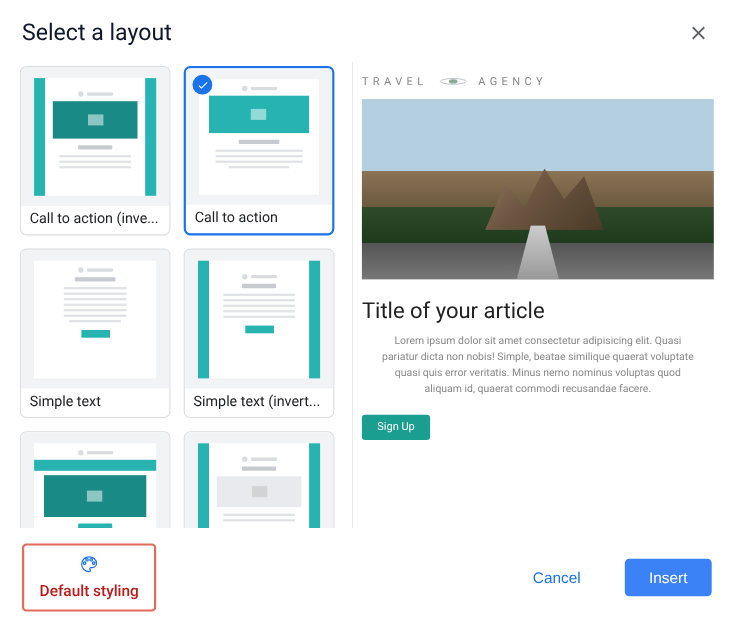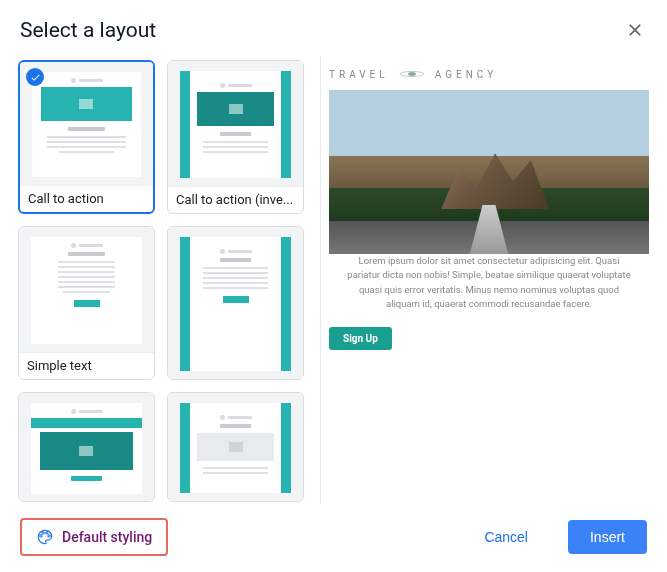--- a/index.html
+++ b/index.html
@@ -32,23 +32,23 @@
 .mock .side-l { left: 0; } .mock .side-r { right: 0; }
 .mock.inv .inner { margin: 0 10px; display: flex; flex-direction: column; align-items: center; width: calc(100% - 20px); padding: 6px 0; }
 .preview { flex: 1; border-left: 1px solid #e8eaed; padding-left: 8px; overflow: hidden; display: flex; flex-direction: column; align-items: flex-start; }
 .prev-logo { padding: 12px 0 10px; display: flex; align-items: center; gap: 10px; color: #888; font-size: 10px; letter-spacing: 4px; }
 .prev-logo .wing { width: 26px; height: 12px; }
 .prev-hero { width: 100%; height: 164px; background: linear-gradient(to bottom, #b3cfe0 0%, #b3cfe0 40%, #8a7355 40%, #6b5a3f 60%, #2e4a2a 60%, #1e3a1c 80%, #555 80%, #777 100%); position: relative; overflow: hidden; }
 .prev-hero::before { content: ""; position: absolute; left: 50%; top: 30%; width: 120px; height: 70px; background: linear-gradient(135deg, #a0826d 0%, #6b5540 50%, #4a3a28 100%); transform: translateX(-50%); clip-path: polygon(10% 100%, 25% 40%, 40% 70%, 55% 20%, 70% 60%, 85% 30%, 100% 100%); }
 .prev-hero::after { content: ""; position: absolute; bottom: 0; left: 30%; width: 40%; height: 30%; background: linear-gradient(to top, #999 0%, #ccc 100%); clip-path: polygon(35% 100%, 45% 0%, 55% 0%, 65% 100%); }
 .prev-title { font-size: 20px; color: #222; margin: 16px 0 10px; text-align: center; }
 .prev-body { font-size: 9.5px; color: #888; text-align: center; line-height: 1.5; padding: 0 18px; }
-.prev-btn { background: #1a9e8f; color: #fff; font-size: 10px; font-weight: 700; padding: 6px 14px; border-radius: 3px; margin-top: 16px; }
+.prev-btn { background: #1a9e8f; color: #fff; font-size: 10px; font-weight: 400; padding: 6px 14px; border-radius: 3px; margin-top: 16px; }
 .footer { display: flex; justify-content: space-between; align-items: center; padding: 14px 20px 16px; }
-.default-styling { display: inline-flex; align-items: center; gap: 8px; color: #701a75; font-size: 14px; font-weight: 500; padding: 8px 14px; border: 2px solid #e36a5c; border-radius: 4px; cursor: pointer; }
+.default-styling { display: inline-flex; align-items: center; gap: 8px; color: #b91c1c; font-size: 14px; font-weight: 500; padding: 8px 14px; border: 2px solid #e36a5c; border-radius: 4px; cursor: pointer; flex-direction: column; }
 .default-styling svg { width: 18px; height: 18px; }
 .actions { display: flex; gap: 26px; align-items: center; }
 .btn-cancel { color: #1a73e8; font-size: 14px; font-weight: 500; padding: 8px 14px; cursor: pointer; background: none; border: none; }
 .btn-insert { background: #3b82f6; color: #fff; font-size: 14px; font-weight: 500; padding: 9px 22px; border: none; border-radius: 4px; cursor: pointer; }
 
 .mock.ann .topbar { width: 100%; height: 10px; background: #27b3b0; margin-bottom: 4px; }
 .mock.ann .hero { height: 38px; }
 .mock.simple .txt-area { width: 72%; display: flex; flex-direction: column; align-items: center; }
 .layout-card.cut { height: 110px; }
 </style>
@@ -61,45 +61,20 @@
     <div class="close-btn">
       <svg viewBox="0 0 24 24" width="20" height="20">
           <path fill="#5f6368" d="M19 6.41L17.59 5 12 10.59 6.41 5 5 6.41 10.59 12 5 17.59 6.41 19 12 13.41 17.59 19 19 17.59 13.41 12z"></path>
         </svg>
     </div>
   </div>
 
   <div class="body">
     <div class="layouts">
 
-      <div class="layout-card selected">
-        <div class="badge">
-            <svg viewBox="0 0 24 24">
-              <path fill="#fff" d="M9 16.17L4.83 12l-1.42 1.41L9 19 21 7l-1.41-1.41z"></path>
-            </svg>
-          </div>
-        <div class="thumb">
-          <div class="mock">
-            <div class="dots">
-                <span class="c"></span>
-                <span class="b"></span>
-              </div>
-            <div class="hero">
-                <div class="pic"></div>
-              </div>
-            <div class="hline"></div>
-            <div class="tline"></div>
-              <div class="tline"></div>
-              <div class="tline"></div>
-            <div class="tline" style="width:50%"></div>
-          </div>
-        </div>
-        <div class="layout-label">Call to action</div>
-      </div>
-
       <div class="layout-card">
         <div class="thumb">
           <div class="mock inv">
             <div class="side-l"></div>
               <div class="side-r"></div>
             <div class="inner">
               <div class="dots">
                   <span class="c"></span>
                   <span class="b"></span>
                 </div>
@@ -109,20 +84,45 @@
               <div class="hline"></div>
               <div class="tline"></div>
                 <div class="tline"></div>
                 <div class="tline"></div>
             </div>
           </div>
         </div>
         <div class="layout-label">Call to action (inve...</div>
       </div>
 
+      <div class="layout-card selected">
+        <div class="badge">
+            <svg viewBox="0 0 24 24">
+              <path fill="#fff" d="M9 16.17L4.83 12l-1.42 1.41L9 19 21 7l-1.41-1.41z"></path>
+            </svg>
+          </div>
+        <div class="thumb">
+          <div class="mock">
+            <div class="dots">
+                <span class="c"></span>
+                <span class="b"></span>
+              </div>
+            <div class="hero">
+                <div class="pic"></div>
+              </div>
+            <div class="hline"></div>
+            <div class="tline"></div>
+              <div class="tline"></div>
+              <div class="tline"></div>
+            <div class="tline" style="width:50%"></div>
+          </div>
+        </div>
+        <div class="layout-label">Call to action</div>
+      </div>
+
       <div class="layout-card">
         <div class="thumb">
           <div class="mock simple">
             <div class="dots">
                 <span class="c"></span>
                 <span class="b"></span>
               </div>
             <div class="hline"></div>
             <div class="txt-area">
               <div class="tline"></div>
@@ -152,20 +152,21 @@
               <div class="hline"></div>
               <div class="tline"></div>
                 <div class="tline"></div>
                 <div class="tline"></div>
               <div class="tline"></div>
                 <div class="tline"></div>
               <div class="btn"></div>
             </div>
           </div>
         </div>
+        <div class="layout-label">Simple text (invert...</div>
       </div>
 
       <div class="layout-card cut">
         <div class="thumb">
           <div class="mock ann">
             <div class="dots">
                 <span class="c"></span>
                 <span class="b"></span>
               </div>
             <div class="topbar"></div>
@@ -203,20 +204,21 @@
     <div class="preview">
       <div class="prev-logo">
         <span>TRAVEL</span>
         <svg class="wing" viewBox="0 0 40 16">
             <ellipse cx="20" cy="8" rx="18" ry="4" fill="none" stroke="#aab" stroke-width="1"></ellipse>
             <ellipse cx="20" cy="8" rx="6" ry="3" fill="#8a9"></ellipse>
           </svg>
         <span>AGENCY</span>
       </div>
       <div class="prev-hero"></div>
+      <div class="prev-title">Title of your article</div>
       <div class="prev-body">Lorem ipsum dolor sit amet consectetur adipisicing elit. Quasi pariatur dicta non nobis! Simple, beatae similique quaerat voluptate quasi quis error veritatis. Minus nemo nominus voluptas quod aliquam id, quaerat commodi recusandae facere.</div>
       <div class="prev-btn">Sign Up</div>
     </div>
   </div>
 
   <div class="footer">
     <div class="default-styling">
       <svg viewBox="0 0 24 24">
           <path fill="#1a73e8" d="M12 3a9 9 0 0 0 0 18c.83 0 1.5-.67 1.5-1.5 0-.39-.15-.74-.39-1.01-.23-.26-.38-.61-.38-.99 0-.83.67-1.5 1.5-1.5H16a5 5 0 0 0 5-5c0-4.42-4.03-8-9-8zm-5.5 9a1.5 1.5 0 1 1 0-3 1.5 1.5 0 0 1 0 3zm3-4a1.5 1.5 0 1 1 0-3 1.5 1.5 0 0 1 0 3zm5 0a1.5 1.5 0 1 1 0-3 1.5 1.5 0 0 1 0 3zm3 4a1.5 1.5 0 1 1 0-3 1.5 1.5 0 0 1 0 3z" fill-opacity="0" stroke="#1a73e8" stroke-width="1.5"></path>
         </svg>

